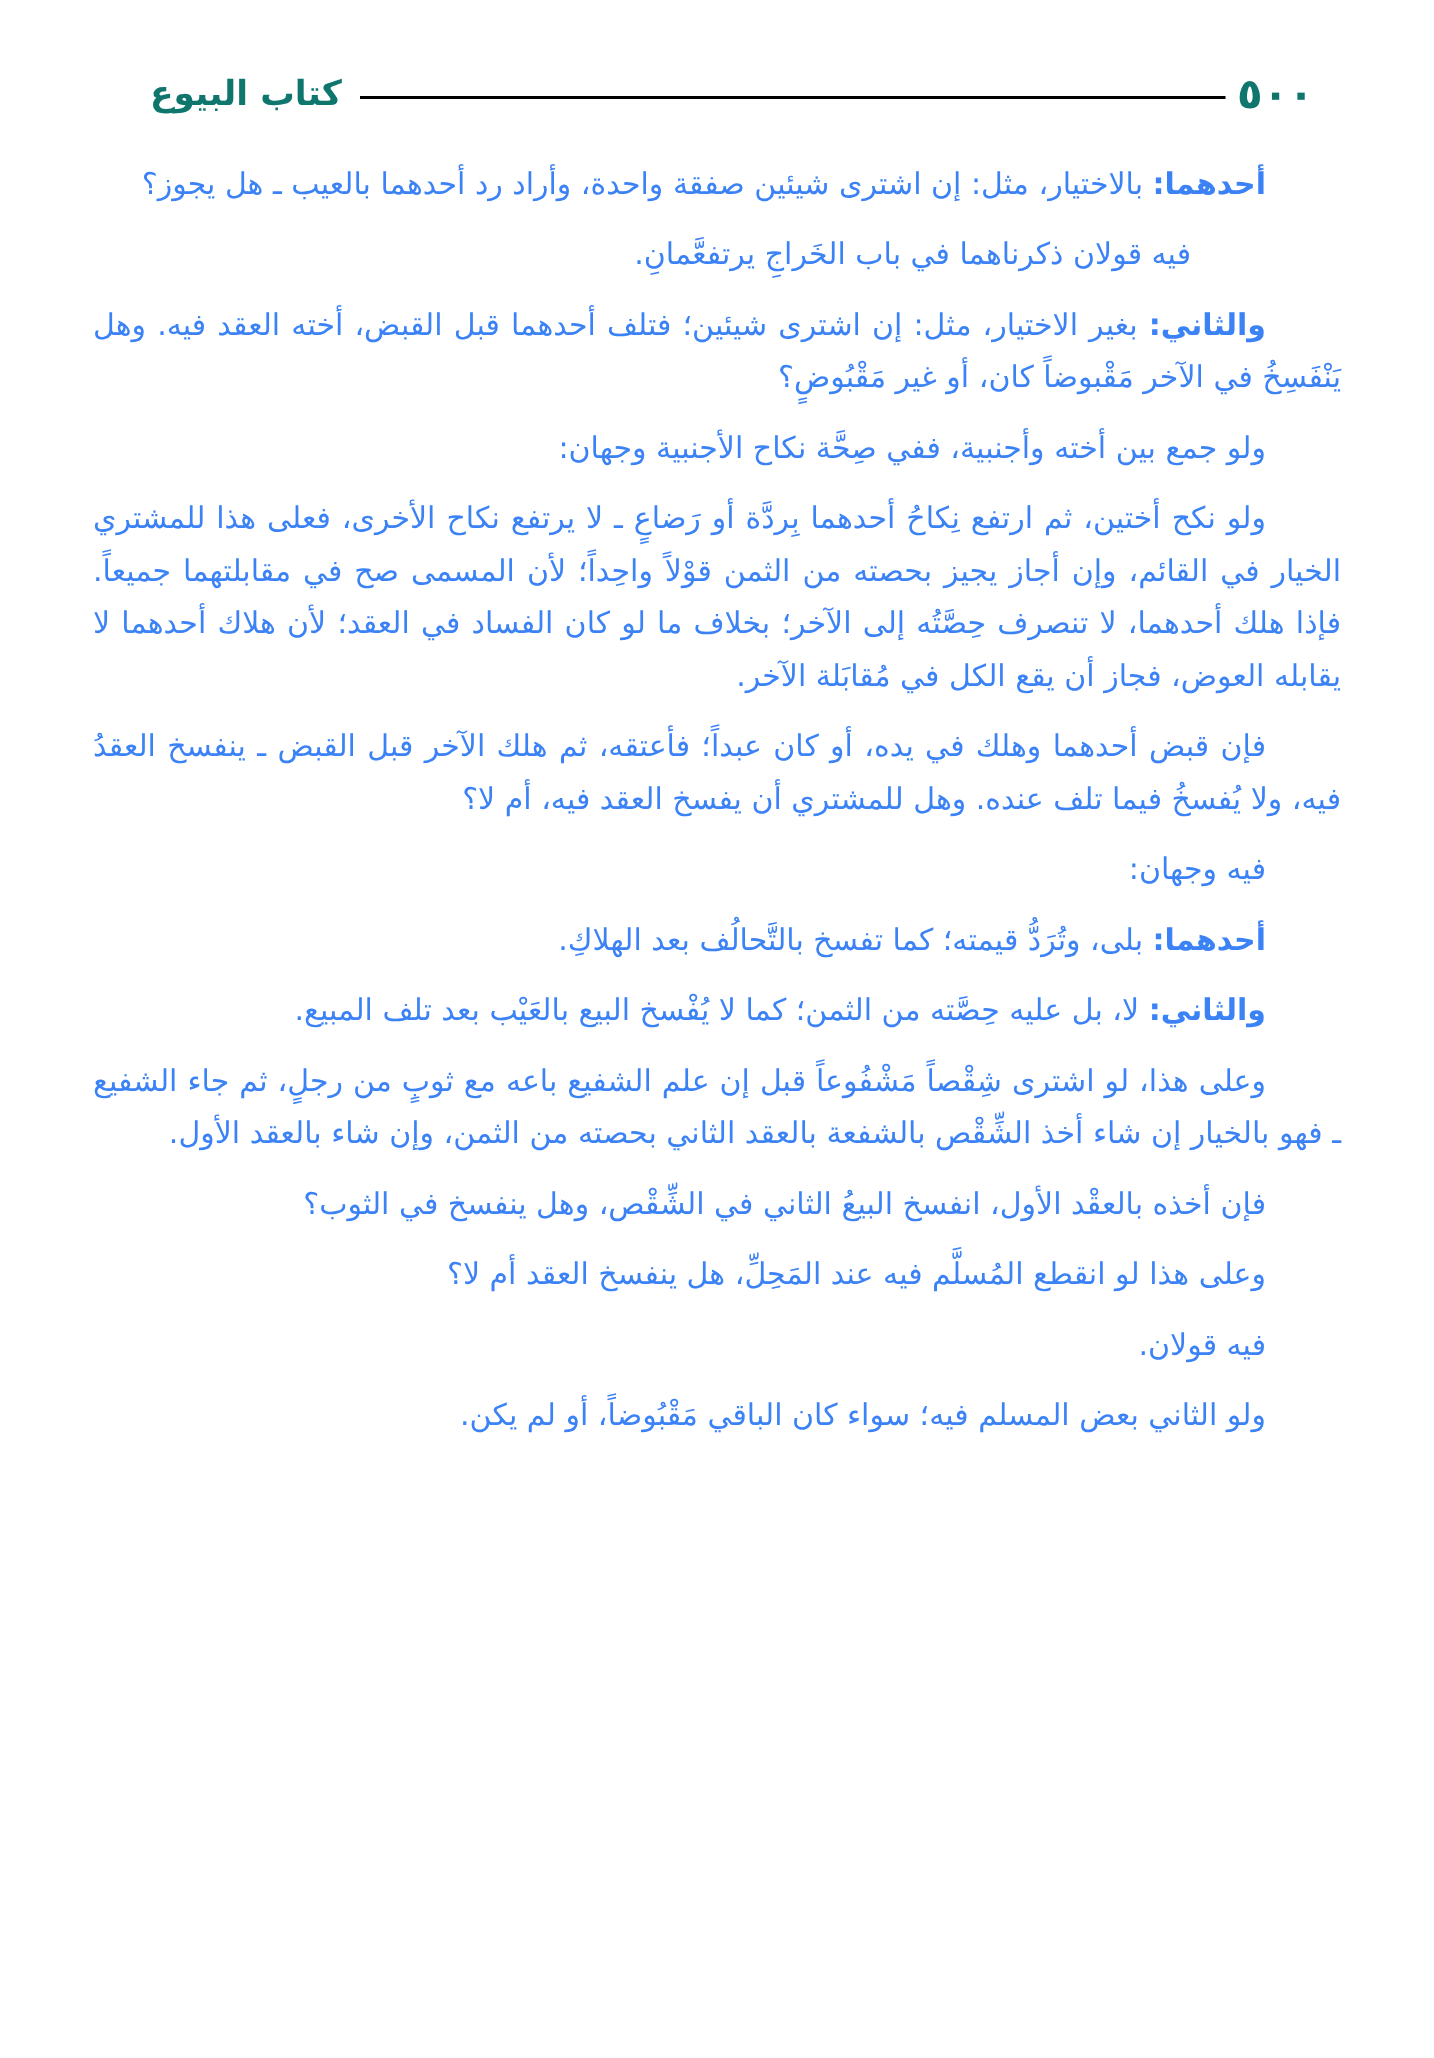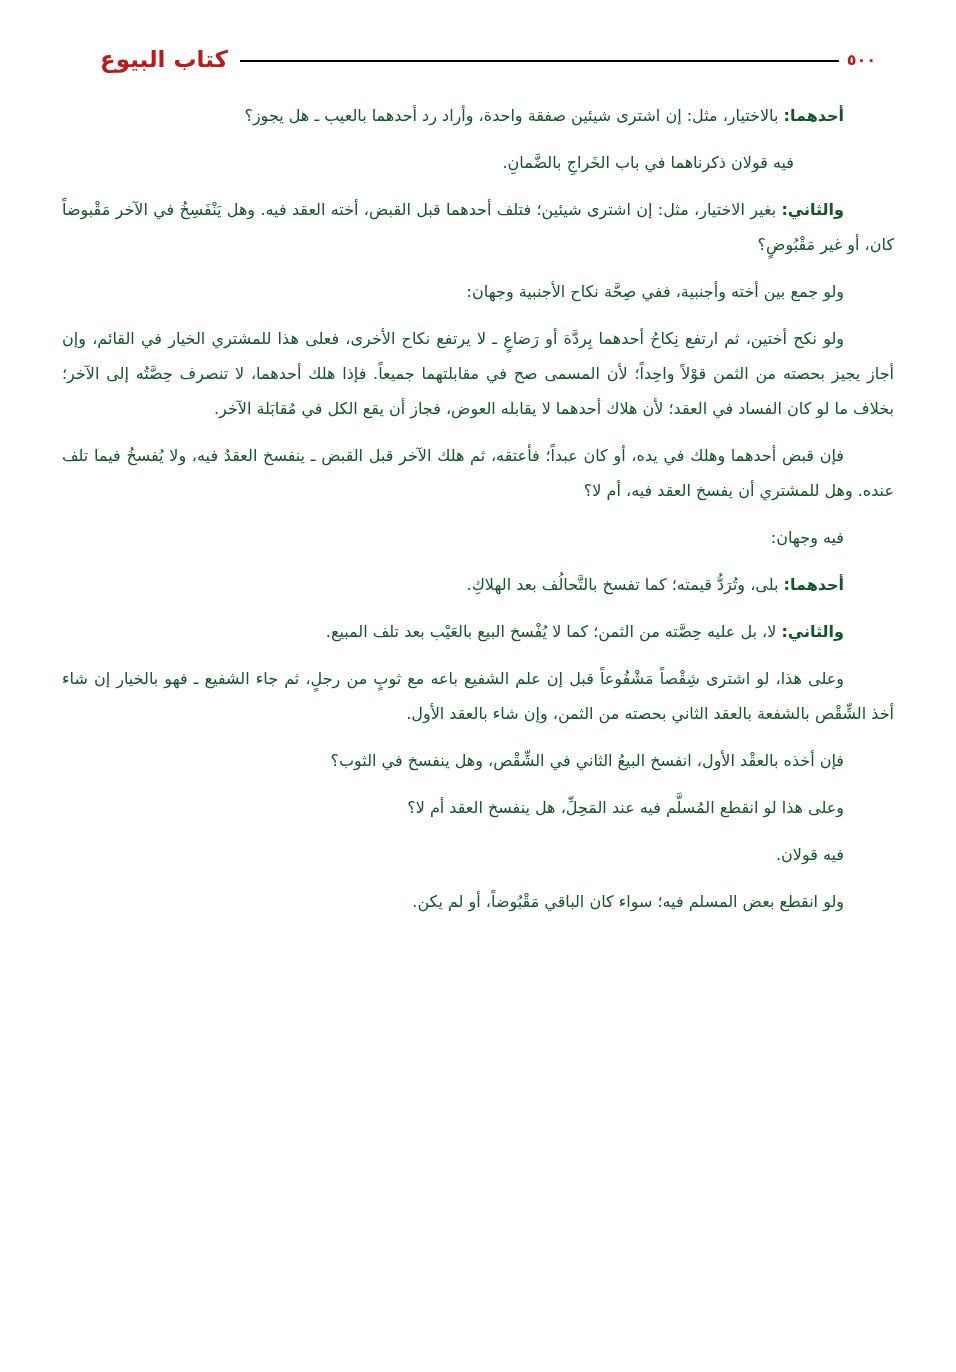--- a/index.html
+++ b/index.html
@@ -22,41 +22,41 @@
     direction: rtl;
     font-family: "DejaVu Sans", sans-serif;
   }
   .page-header {
     direction: ltr;
     display: flex;
     align-items: center;
     margin: 0 18px 26px 38px;
     font-weight: 700;
     font-size: 23px;
-    color: #b91c1c;
+    color: #0f766e;
   }
   .book-title {
     white-space: nowrap;
     letter-spacing: 0.3px;
   }
   .header-rule {
     flex: 1 1 auto;
     height: 2px;
     background: #000000;
     margin: 4px 8px 0 12px;
   }
   .page-number {
     white-space: nowrap;
-    font-size: 16px;
+    font-size: 28px;
   }
   .page-body {
-    font-size: 16px;
+    font-size: 20px;
     line-height: 35px;
     text-align: justify;
-    color: #14532d;
+    color: #3b82f6;
   }
   .para {
     margin: 0 0 12px 0;
     text-indent: 50px;
   }
   .para.indent-deep {
     text-indent: 100px;
   }
   .lead {
     font-weight: 700;
@@ -69,21 +69,21 @@
 
   <header class="page-header">
     <span class="book-title">كتاب البيوع</span>
     <span class="header-rule"></span>
     <span class="page-number">٥٠٠</span>
   </header>
 
   <main class="page-body">
     <p class="para"><b class="lead">أحدهما:</b> <span>بالاختيار، مثل: إن اشترى شيئين صفقة واحدة، وأراد رد أحدهما بالعيب ـ هل يجوز؟</span></p>
 
-    <p class="para indent-deep"><span>فيه قولان ذكرناهما في باب الخَراجِ بالضَّمانِ.</span></p>
+    <p class="para indent-deep"><span>فيه قولان ذكرناهما في باب الخَراجِ يرتفعَّمانِ.</span></p>
 
     <p class="para"><b class="lead">والثاني:</b> <span>بغير الاختيار، مثل: إن اشترى شيئين؛ فتلف أحدهما قبل القبض، أخته العقد فيه. وهل يَنْفَسِخُ في الآخر مَقْبوضاً كان، أو غير مَقْبُوضٍ؟</span></p>
 
 
 
     <p class="para"><span>ولو جمع بين أخته وأجنبية، ففي صِحَّة نكاح الأجنبية وجهان:</span></p>
 
     <p class="para"><span>ولو نكح أختين، ثم ارتفع نِكاحُ أحدهما بِردَّة أو رَضاعٍ ـ لا يرتفع نكاح الأخرى، فعلى هذا للمشتري الخيار في القائم، وإن أجاز يجيز بحصته من الثمن قوْلاً واحِداً؛ لأن المسمى صح في مقابلتهما جميعاً. فإذا هلك أحدهما، لا تنصرف حِصَّتُه إلى الآخر؛ بخلاف ما لو كان الفساد في العقد؛ لأن هلاك أحدهما لا يقابله العوض، فجاز أن يقع الكل في مُقابَلة الآخر.</span></p>
 
     <p class="para"><span>فإن قبض أحدهما وهلك في يده، أو كان عبداً؛ فأعتقه، ثم هلك الآخر قبل القبض ـ ينفسخ العقدُ فيه، ولا يُفسخُ فيما تلف عنده. وهل للمشتري أن يفسخ العقد فيه، أم لا؟</span></p>
@@ -96,16 +96,16 @@
 
     <p class="para"><span>وعلى هذا، لو اشترى شِقْصاً مَشْفُوعاً قبل إن علم الشفيع باعه مع ثوبٍ من رجلٍ، ثم جاء الشفيع ـ فهو بالخيار إن شاء أخذ الشِّقْص بالشفعة بالعقد الثاني بحصته من الثمن، وإن شاء بالعقد الأول.</span></p>
 
     <p class="para"><span>فإن أخذه بالعقْد الأول، انفسخ البيعُ الثاني في الشِّقْص، وهل ينفسخ في الثوب؟</span></p>
 
 
     <p class="para"><span>وعلى هذا لو انقطع المُسلَّم فيه عند المَحِلِّ، هل ينفسخ العقد أم لا؟</span></p>
 
     <p class="para"><span>فيه قولان.</span></p>
 
-    <p class="para"><span>ولو انقطع بعض المسلم فيه؛ سواء كان الباقي مَقْبُوضاً، أو لم يكن.</span></p>
+    <p class="para"><span>ولو الثاني بعض المسلم فيه؛ سواء كان الباقي مَقْبُوضاً، أو لم يكن.</span></p>
   </main>
 
 </div>
 
 </body></html>

